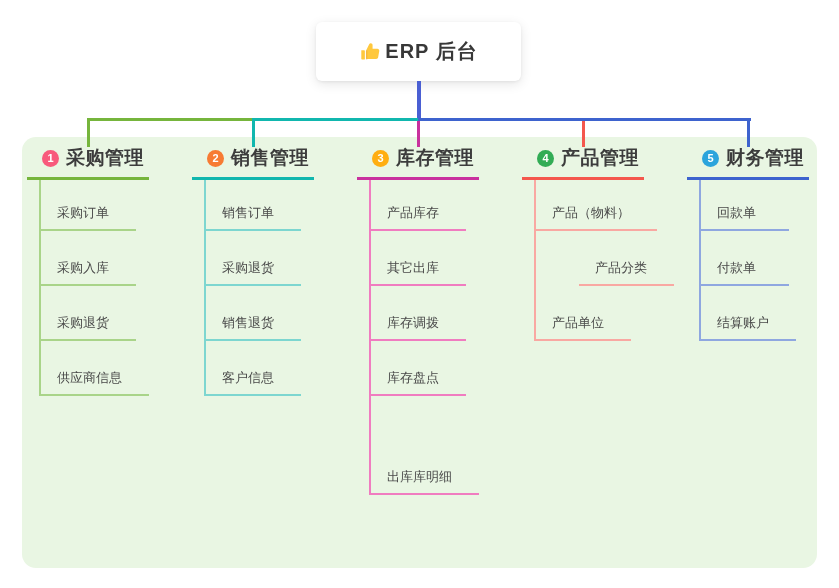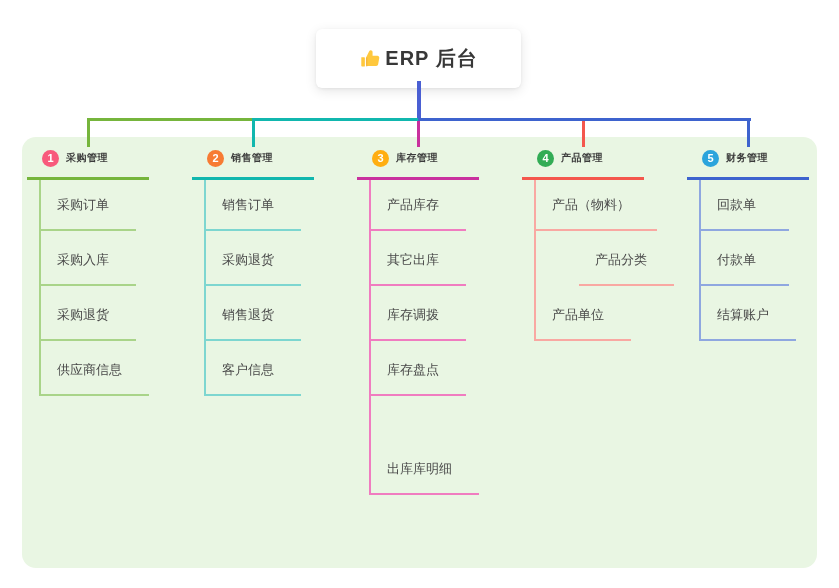--- a/index.html
+++ b/index.html
@@ -7,46 +7,46 @@
     width:839px;height:588px;overflow:hidden;background:#ffffff;
     font-family:"Liberation Sans","DejaVu Sans",sans-serif;
     position:relative;
   }
   #canvas{position:absolute;inset:0;}
   .panel{
     position:absolute;left:22px;top:137px;width:795px;height:431px;
     border-radius:14px;
   }
   .root-card{
-    position:absolute;left:316px;top:29px;width:205px;height:59px;
+    position:absolute;left:316px;top:22px;width:205px;height:59px;
     background:#ffffff;border-radius:6px;
     box-shadow:0 3px 12px rgba(0,0,0,0.10), 0 1px 3px rgba(0,0,0,0.06);
     display:flex;align-items:center;justify-content:center;gap:4px;
   }
   .root-label{font-size:20px;font-weight:600;color:#383838;letter-spacing:1px;}
   .conn{position:absolute;}
   .branch{position:absolute;top:149px;}
   .branch-header{
     display:flex;align-items:center;gap:7px;
     box-sizing:border-box;width:122px;
     padding:0 0 10px 15px;border-bottom:3px solid;
     white-space:nowrap;
   }
   .badge{
     width:17px;height:17px;border-radius:50%;flex:0 0 17px;
     display:flex;align-items:center;justify-content:center;
     color:#fff;font-size:11px;font-weight:bold;line-height:1;
   }
-  .branch-label{font-size:10px;font-weight:600;color:#3c3c3c;line-height:18px;letter-spacing:0.5px;}
+  .branch-label{font-size:19px;font-weight:600;color:#3c3c3c;line-height:18px;letter-spacing:0.5px;}
   .children{margin-left:12px;border-left:2px solid;display:flex;flex-direction:column;align-items:flex-start;}
   .child{
     box-sizing:border-box;height:55px;
     display:flex;align-items:flex-end;
     border-bottom:2px solid;
-    padding:0 27px 15px 16px;
+    padding:0 27px 7px 16px;
     font-size:13px;color:#4a4a4a;white-space:nowrap;
     min-width:88px;
     text-align:right;
   }
   .child:first-child{height:51px;}
 </style>
 </head>
 <body>
 
 <div id="canvas">

